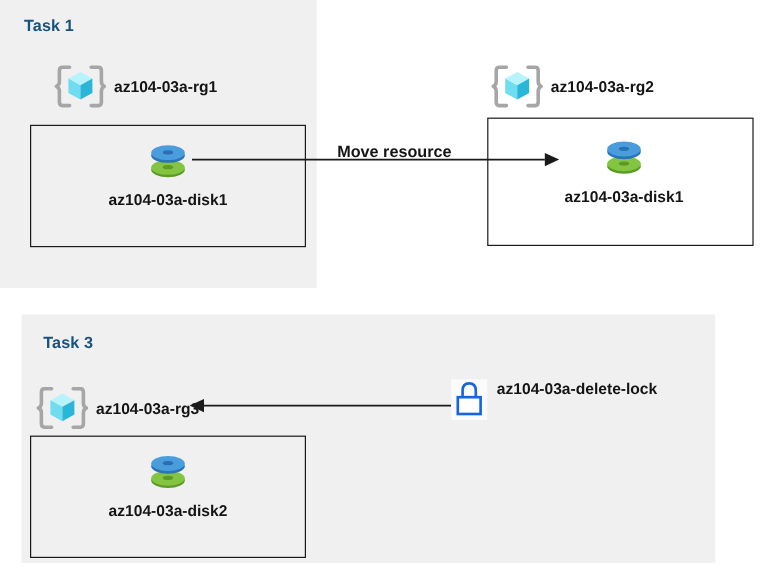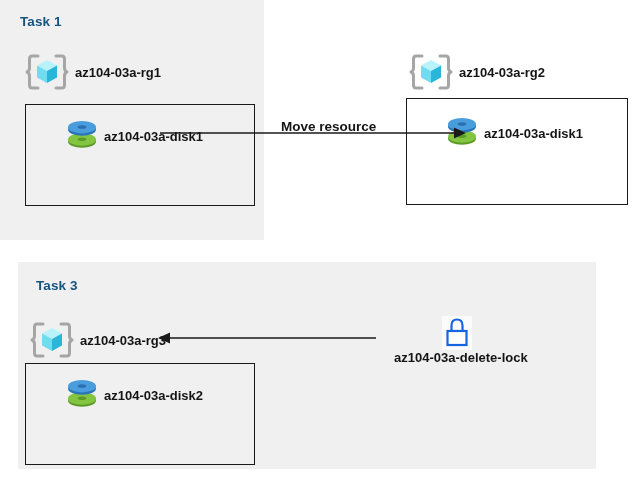--- a/index.html
+++ b/index.html
@@ -45,38 +45,38 @@
     border: 1px solid #1a1a1a;
     background: transparent;
     box-sizing: border-box;
   }
   #box-task1 { left: 25px;  top: 104px; width: 230px; height: 102px; }
   #box-task2 { left: 406px; top: 98px;  width: 222px; height: 107px; }
   #box-task3 { left: 25px;  top: 363px; width: 230px; height: 102px; }
 
   
   .rg-item { position: absolute; display: flex; align-items: center; }
-  #rg1 { left: 25px;  top: 52px; }
+  #rg1 { left: 45px;  top: 52px; }
   #rg2 { left: 409px; top: 52px; text-align: right; }
   #rg3 { left: 30px;  top: 320px; }
 
   .rg-icon { width: 44px; height: 40px; flex: 0 0 auto; }
   .rg-label {
     font-size: 13px;
     font-weight: bold;
     color: #141414;
     margin-left: 6px;
     white-space: nowrap;
   }
 
   
   .disk-item {
     position: absolute;
     display: flex;
-    flex-direction: row;
+    flex-direction: column;
     align-items: center;
   }
   #disk-task1 { left: 60px;  top: 113px; width: 160px; }
   #disk-task2 { left: 440px; top: 110px; width: 160px; }
   #disk-task3 { left: 60px;  top: 372px; width: 160px; }
 
   .disk-icon { width: 44px; height: 42px; }
   .disk-label {
     font-size: 13px;
     font-weight: bold;
@@ -95,25 +95,24 @@
     font-size: 13.5px;
     font-weight: bold;
     color: #141414;
     white-space: nowrap;
   }
   #label-move { left: 281px; top: 119px; }
 
   
   #lock-group {
     position: absolute;
-    left: 386px;
+    left: 376px;
     top: 316px;
     display: flex;
-    align-items: center;
-    flex-direction: column;
+    align-items: flex-start;
   }
   .lock-icon-wrap {
     width: 30px;
     height: 34px;
     background: #fbfbfb;
     flex: 0 0 auto;
   }
   .lock-text { margin-left: 8px; }
   .lock-name {
     font-size: 13px;

